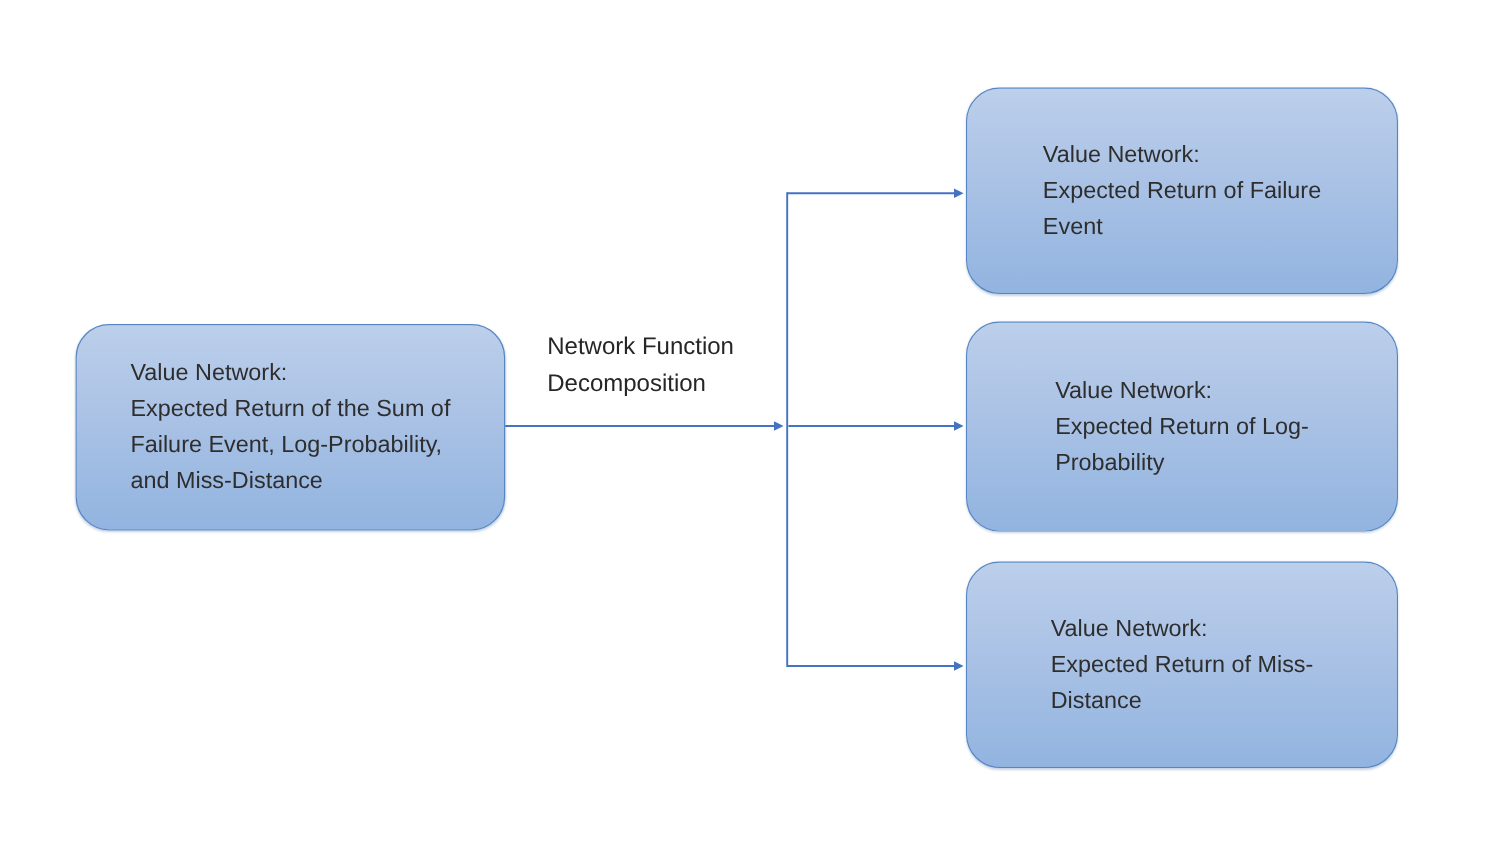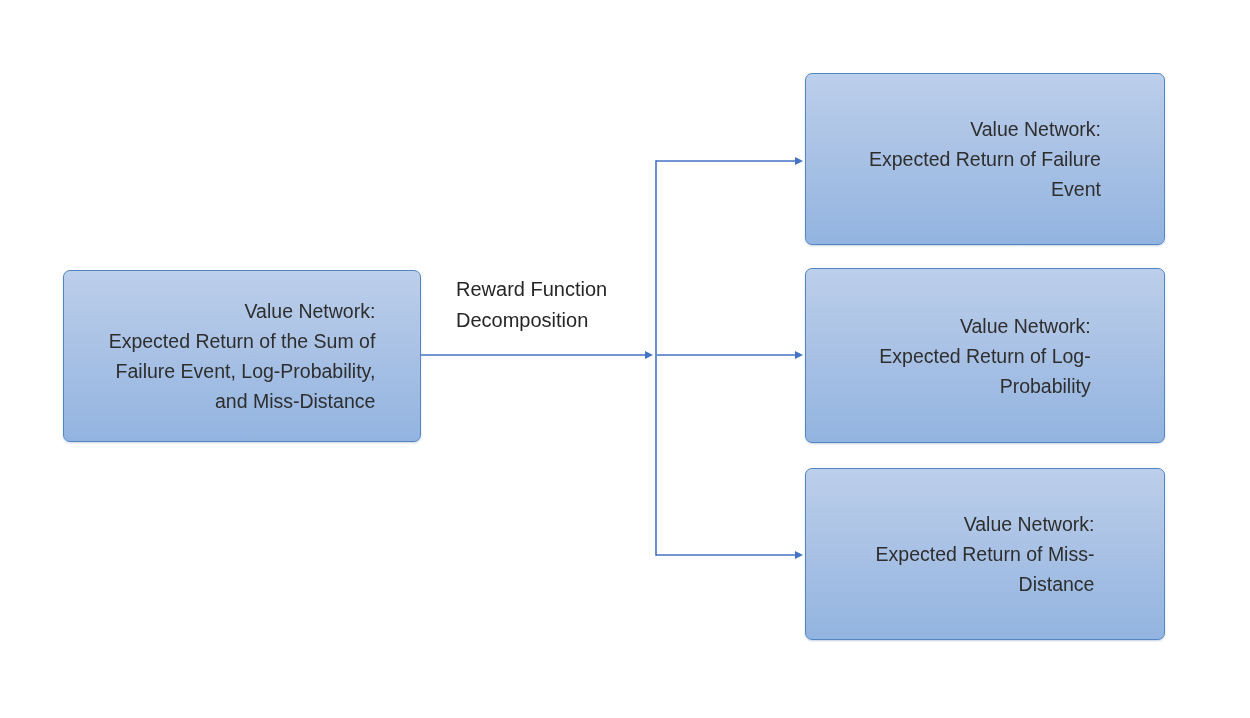--- a/index.html
+++ b/index.html
@@ -20,27 +20,27 @@
     left: 0;
     top: 0;
     width: 1250px;
     height: 718px;
     pointer-events: none;
   }
   .node {
     position: absolute;
     box-sizing: border-box;
     border: 1.5px solid #5585c2;
-    border-radius: 7px;
+    border-radius: 28px;
     background: linear-gradient(180deg, #bccfeb 0%, #aac2e5 45%, #92b4e0 100%);
     box-shadow: 0 1px 2px rgba(90, 125, 175, 0.35);
     display: flex;
     align-items: center;
     justify-content: center;
-    text-align: right;
+    text-align: left;
     font-size: 19.5px;
     line-height: 30px;
     color: #2e2e2e;
     white-space: pre-line;
     padding: 6px 14px;
   }
   .node-source   { left: 63px;  top: 270px; width: 358px; height: 172px; }
   .node-failure  { left: 805px; top: 73px;  width: 360px; height: 172px; }
   .node-logprob  { left: 805px; top: 268px; width: 360px; height: 175px; }
   .node-missdist { left: 805px; top: 468px; width: 360px; height: 172px; }
@@ -88,16 +88,16 @@
 Event</div>
 
   <div class="node node-logprob">Value Network:
 Expected Return of Log-
 Probability</div>
 
   <div class="node node-missdist">Value Network:
 Expected Return of Miss-
 Distance</div>
 
-  <div class="edge-label">Reward Function
+  <div class="edge-label">Network Function
 Decomposition</div>
 
 </div>
 
 </body></html>

